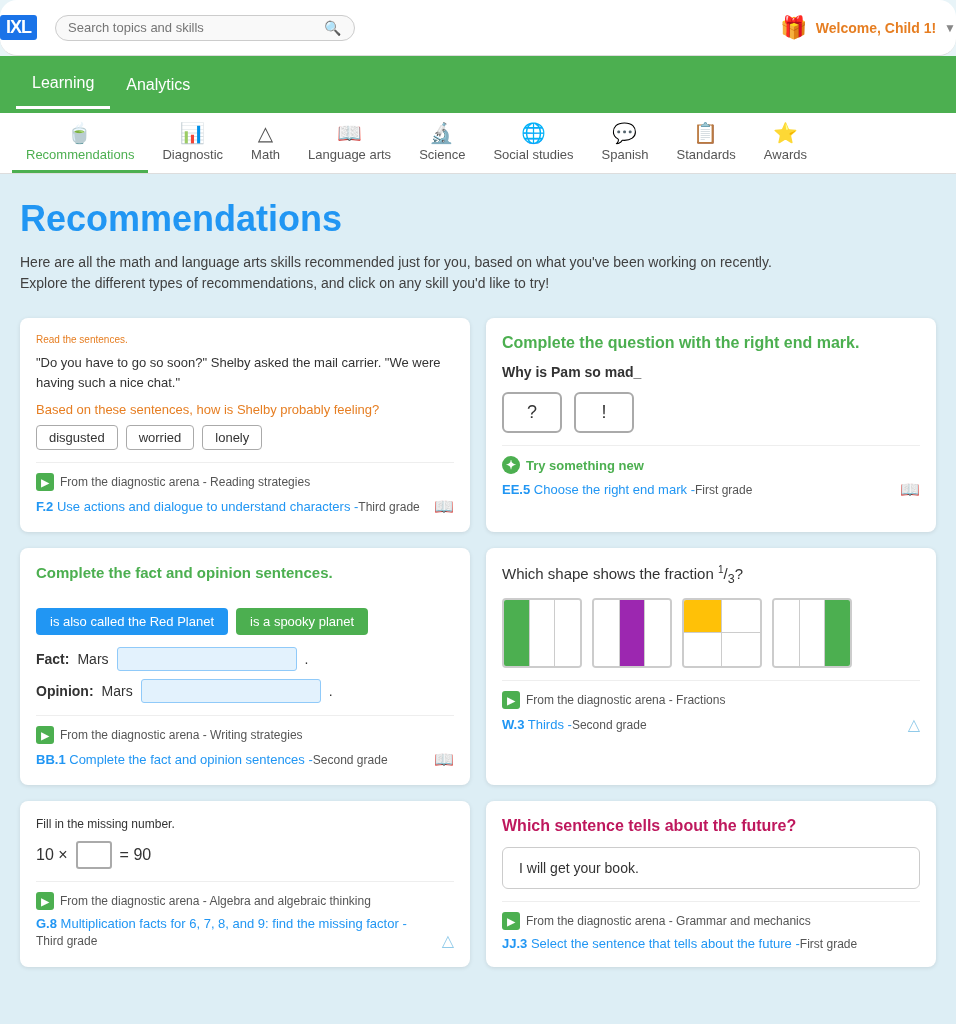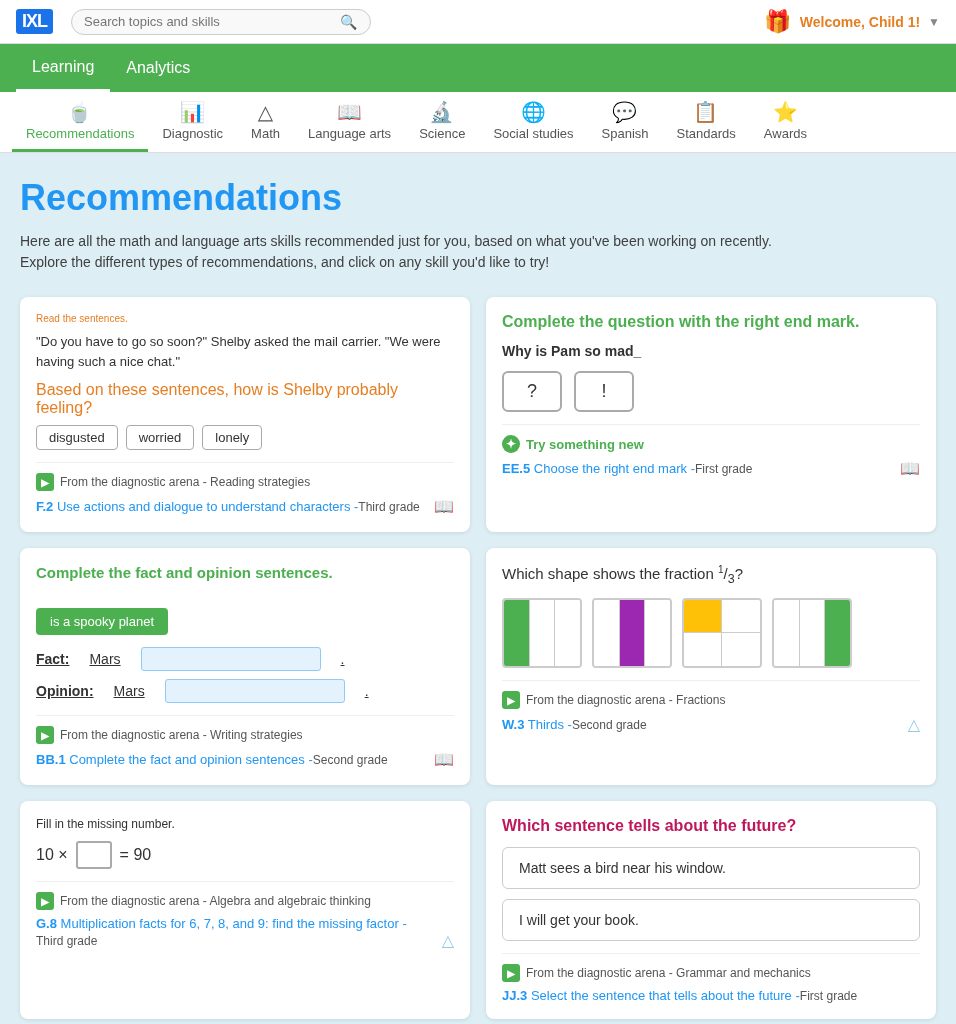--- a/index.html
+++ b/index.html
@@ -4,22 +4,23 @@
   <style>
     * { box-sizing: border-box; margin: 0; padding: 0; }
     body { font-family: 'Helvetica Neue', Arial, sans-serif; background: #e8f4f8; font-size: 14px; }
 
     
     .top-bar {
       background: #fff;
       border-bottom: 1px solid #ddd;
       display: flex;
       align-items: center;
-      padding: 0 16px;
-      height: 44px;
+      padding: 0 0;
+      height: 56px;
+      border-radius: 17px;
     }
     .logo {
       display: flex;
       align-items: center;
       margin-right: 16px;
     }
     .logo-ixl {
       background: #1a73e8;
       color: #fff;
       font-weight: 900;
@@ -57,21 +58,21 @@
     .gift-icon { font-size: 22px; }
     .welcome-text { color: #e67e22; font-size: 14px; font-weight: 600; }
     .dropdown-arrow { color: #888; font-size: 12px; }
 
     
     .green-nav {
       background: #4caf50;
       display: flex;
       align-items: center;
       padding: 0 16px;
-      height: 48px;
+      height: 57px;
     }
     .green-nav-item {
       color: #fff;
       font-size: 16px;
       font-weight: 500;
       padding: 0 16px;
       height: 48px;
       display: flex;
       align-items: center;
       cursor: pointer;
@@ -141,21 +142,21 @@
     }
 
     
     .card-question-text { color: #e67e22; font-size: 10px; margin-bottom: 8px; }
     .card-passage {
       font-size: 13px;
       color: #333;
       margin-bottom: 10px;
       line-height: 1.5;
     }
-    .card-question-prompt { color: #e67e22; font-size: 16px; margin-bottom: 8px; }
+    .card-question-prompt { color: #e67e22; font-size: 13px; margin-bottom: 8px; }
     .answer-choices { display: flex; gap: 8px; flex-wrap: wrap; margin-bottom: 12px; }
     .answer-btn {
       border: 1px solid #aaa;
       border-radius: 4px;
       padding: 4px 12px;
       font-size: 13px;
       background: #fff;
       cursor: pointer;
       color: #333;
     }
@@ -236,21 +237,21 @@
       cursor: pointer;
     }
     .chip-green {
       background: #4caf50;
       color: #fff;
       border-radius: 4px;
       padding: 6px 14px;
       font-size: 13px;
       cursor: pointer;
     }
-    .fill-sentence { font-size: 14px; color: #333; margin-bottom: 8px; display: flex; align-items: center; gap: 20px; text-decoration: underline; }
+    .fill-sentence { font-size: 14px; color: #333; margin-bottom: 8px; display: flex; align-items: center; gap: 8px; }
     .fill-blank {
       display: inline-block;
       width: 180px;
       height: 24px;
       background: #e3f2fd;
       border-radius: 3px;
       border: 1px solid #90caf9;
     }
 
     
@@ -408,20 +409,21 @@
           </span>
           <span class="skill-grade">First grade</span>
           <span class="book-icon">📖</span>
         </div>
       </div>
     </div>
 
     <div class="card">
       <div class="card-prompt">Complete the fact and opinion sentences.</div>
       <div class="drag-chips">
+        <span class="chip-blue">is also called the Red Planet</span>
         <span class="chip-green">is a spooky planet</span>
       </div>
       <div class="fill-sentence">
         <strong>Fact:</strong>
         <span>Mars</span>
         <span class="fill-blank"></span>
         <span>.</span>
       </div>
       <div class="fill-sentence">
         <strong>Opinion:</strong>
@@ -514,21 +516,20 @@
             <span> - </span>
           </span>
           <span class="skill-grade">Third grade</span>
           <span class="triangle-icon">△</span>
         </div>
       </div>
     </div>
 
     <div class="card">
       <div class="card-title-future">Which sentence tells about the future?</div>
-      <div class="sentence-option">Matt sees a bird near his window.</div>
       <div class="sentence-option">I will get your book.</div>
       <div class="card-footer">
         <div class="card-source">
           <div class="source-icon">▶</div>
           <span>From the diagnostic arena - Grammar and mechanics</span>
         </div>
         <div style="display:flex;align-items:center;flex-wrap:wrap;">
           <span class="skill-link">
             <span class="skill-code">JJ.3</span>
             <span> </span><span>Select the sentence that tells about the future</span>

